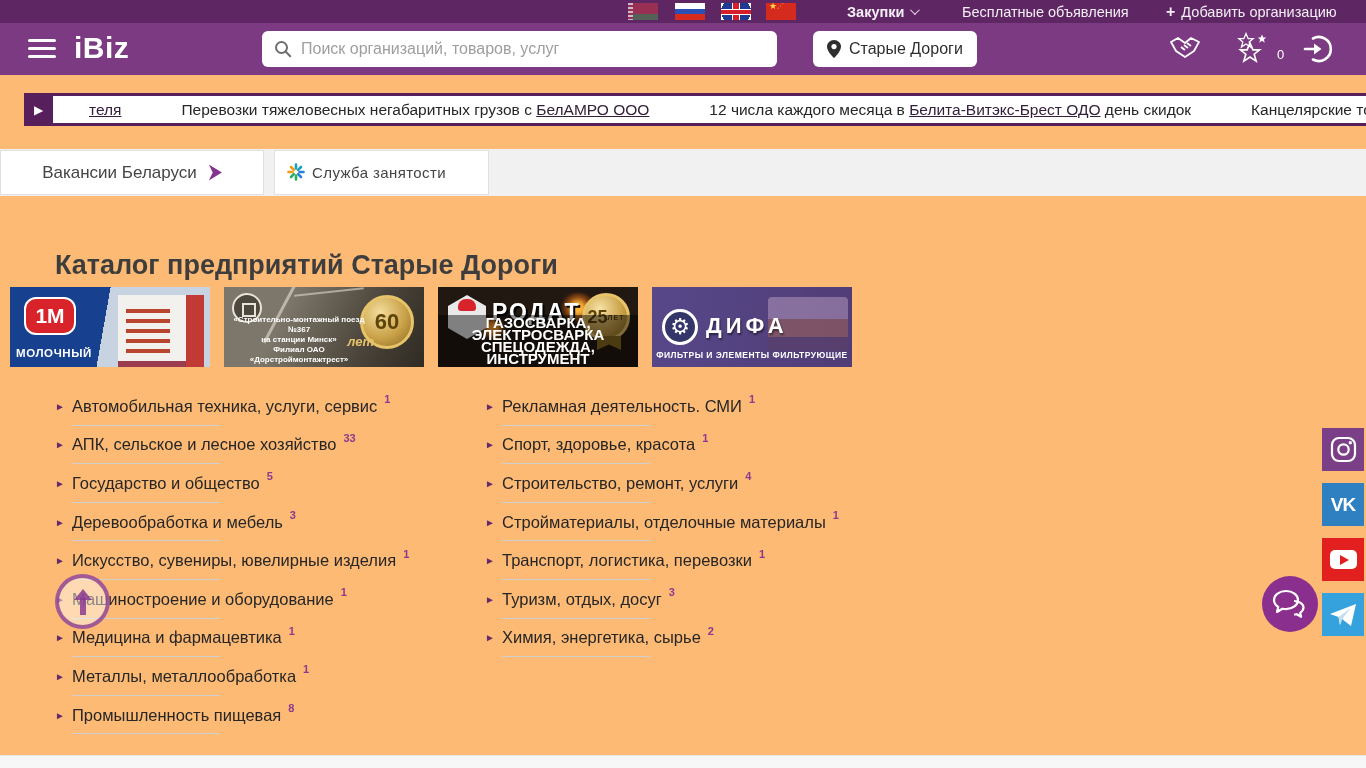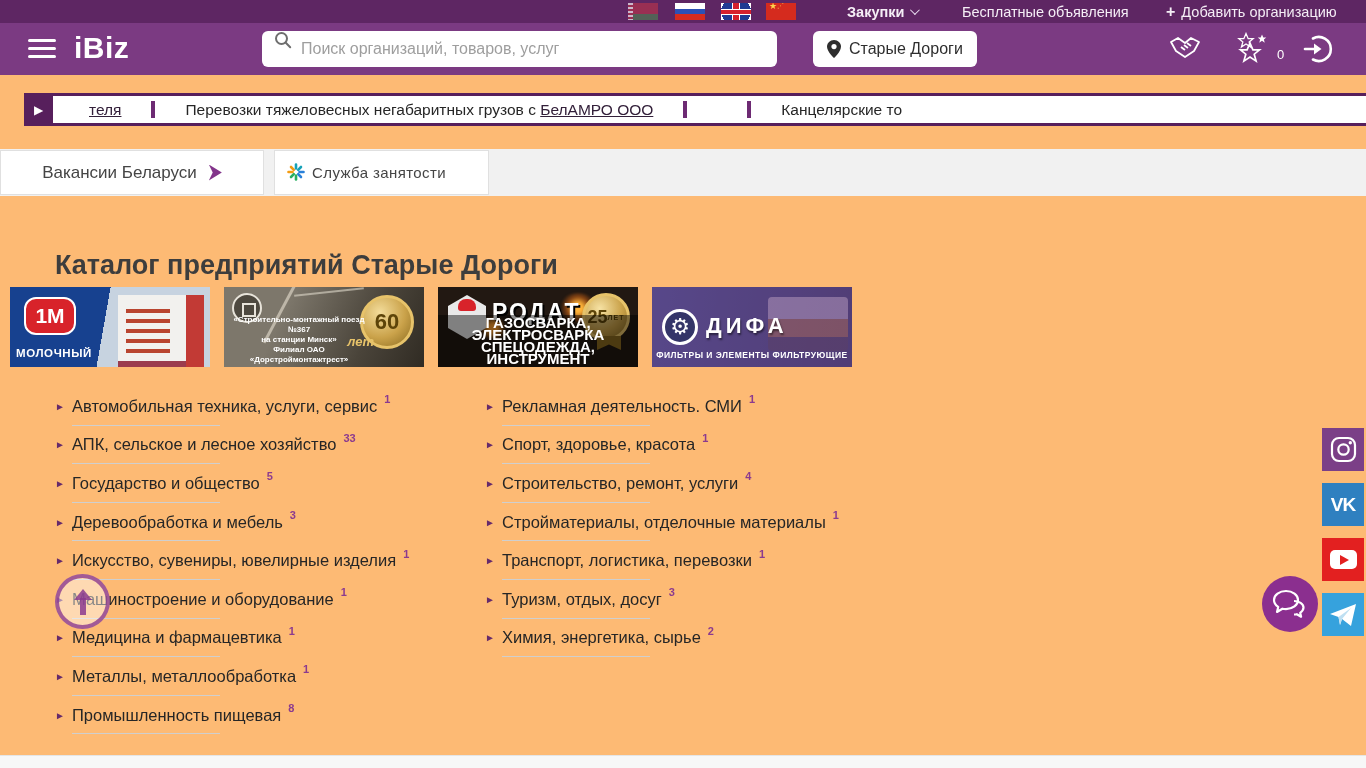--- a/index.html
+++ b/index.html
@@ -32,21 +32,21 @@
   .tl-add { left:1166px; }
   .plus { font-weight:700; font-size:16px; }
 
   
   .header { position:relative; height:52px; background:#7b3a82; }
   .burger { position:absolute; left:28px; top:16px; width:28px; height:20px; cursor:pointer; }
   .burger i { display:block; height:3px; background:#fff; border-radius:2px; margin-bottom:5px; }
   .logo { position:absolute; left:74px; top:8px; color:#fff; font-size:30px; font-weight:700;
       letter-spacing:.5px; cursor:pointer; }
   .search { position:absolute; left:262px; top:8px; width:515px; height:36px; background:#fff;
-      border-radius:6px; display:flex; padding:0 12px; }
+      border-radius:6px; display:flex; align-items:center; padding:0 12px; }
   .search input { border:none; outline:none; flex:1; font-size:16px; color:#333;
       font-family:"Liberation Sans",sans-serif; margin-left:9px; background:transparent; }
   .search input::placeholder { color:#9e9e9e; }
   .loc { position:absolute; left:813px; top:8px; height:36px; min-width:162px; background:#fff;
       border-radius:6px; display:flex; align-items:center; gap:8px; padding:0 14px;
       font-size:16px; color:#2e2e2e; cursor:pointer; }
   .hicon { position:absolute; top:11px; cursor:pointer; }
   .hi-hand { left:1168px; }
   .hi-star { left:1236px; top:9px; display:flex; align-items:flex-end; gap:3px; color:#fff; }
   .hi-star .cnt { font-size:13px; margin-bottom:2px; }
@@ -255,20 +255,21 @@
       </svg>
     </div>
   </div>
 
   <div class="ticker">
     <div class="play">▶</div>
     <span class="t-item t-first"><a>теля</a></span>
     <span class="t-sep"></span>
     <span class="t-item"><span>Перевозки тяжеловесных негабаритных грузов с </span><a>БелАМРО ООО</a></span>
     <span class="t-sep"></span>
+    <span class="t-item"><span>12 числа каждого месяца в </span><a>Белита-Витэкс-Брест ОДО</a><span> день скидок</span></span>
     <span class="t-sep"></span>
     <span class="t-item"><span>Канцелярские то</span></span>
   </div>
 
   <div class="jobs">
     <div class="jbox jbox1">
       <span>Вакансии Беларуси</span>
       <span class="jarrow"></span>
     </div>
     <div class="jbox jbox2"><svg class="burst" width="18" height="18" viewBox="0 0 18 18">

